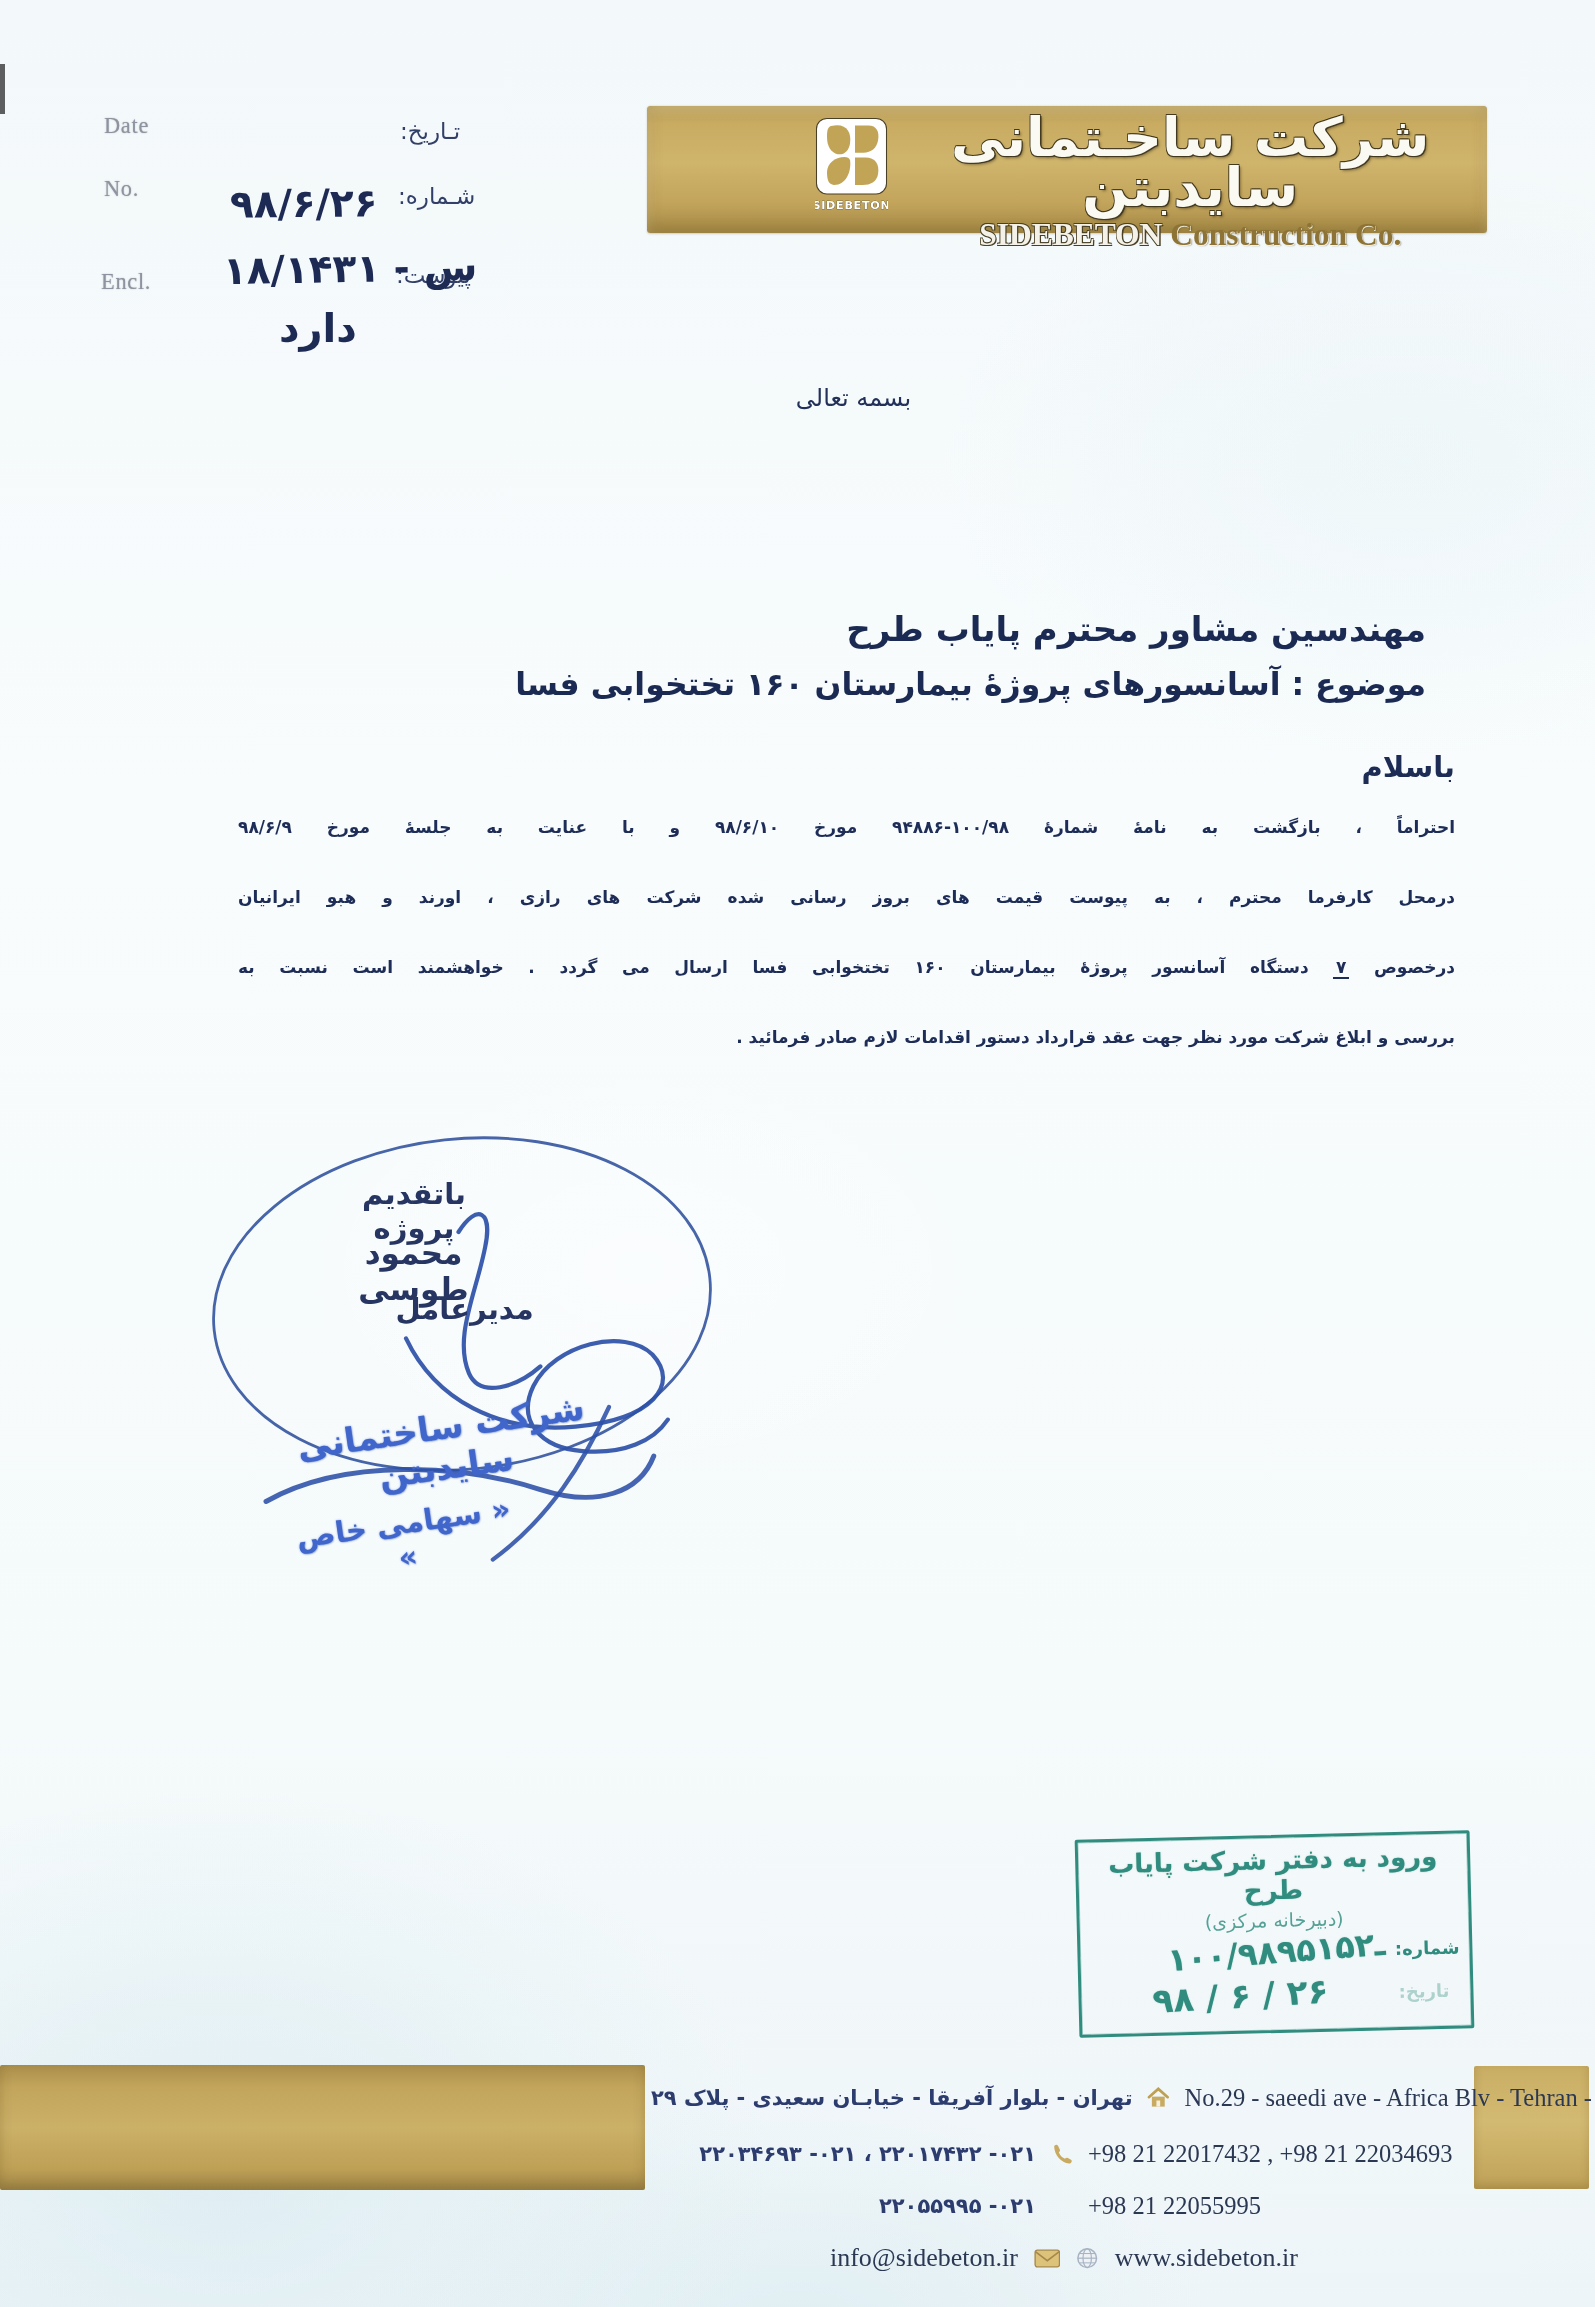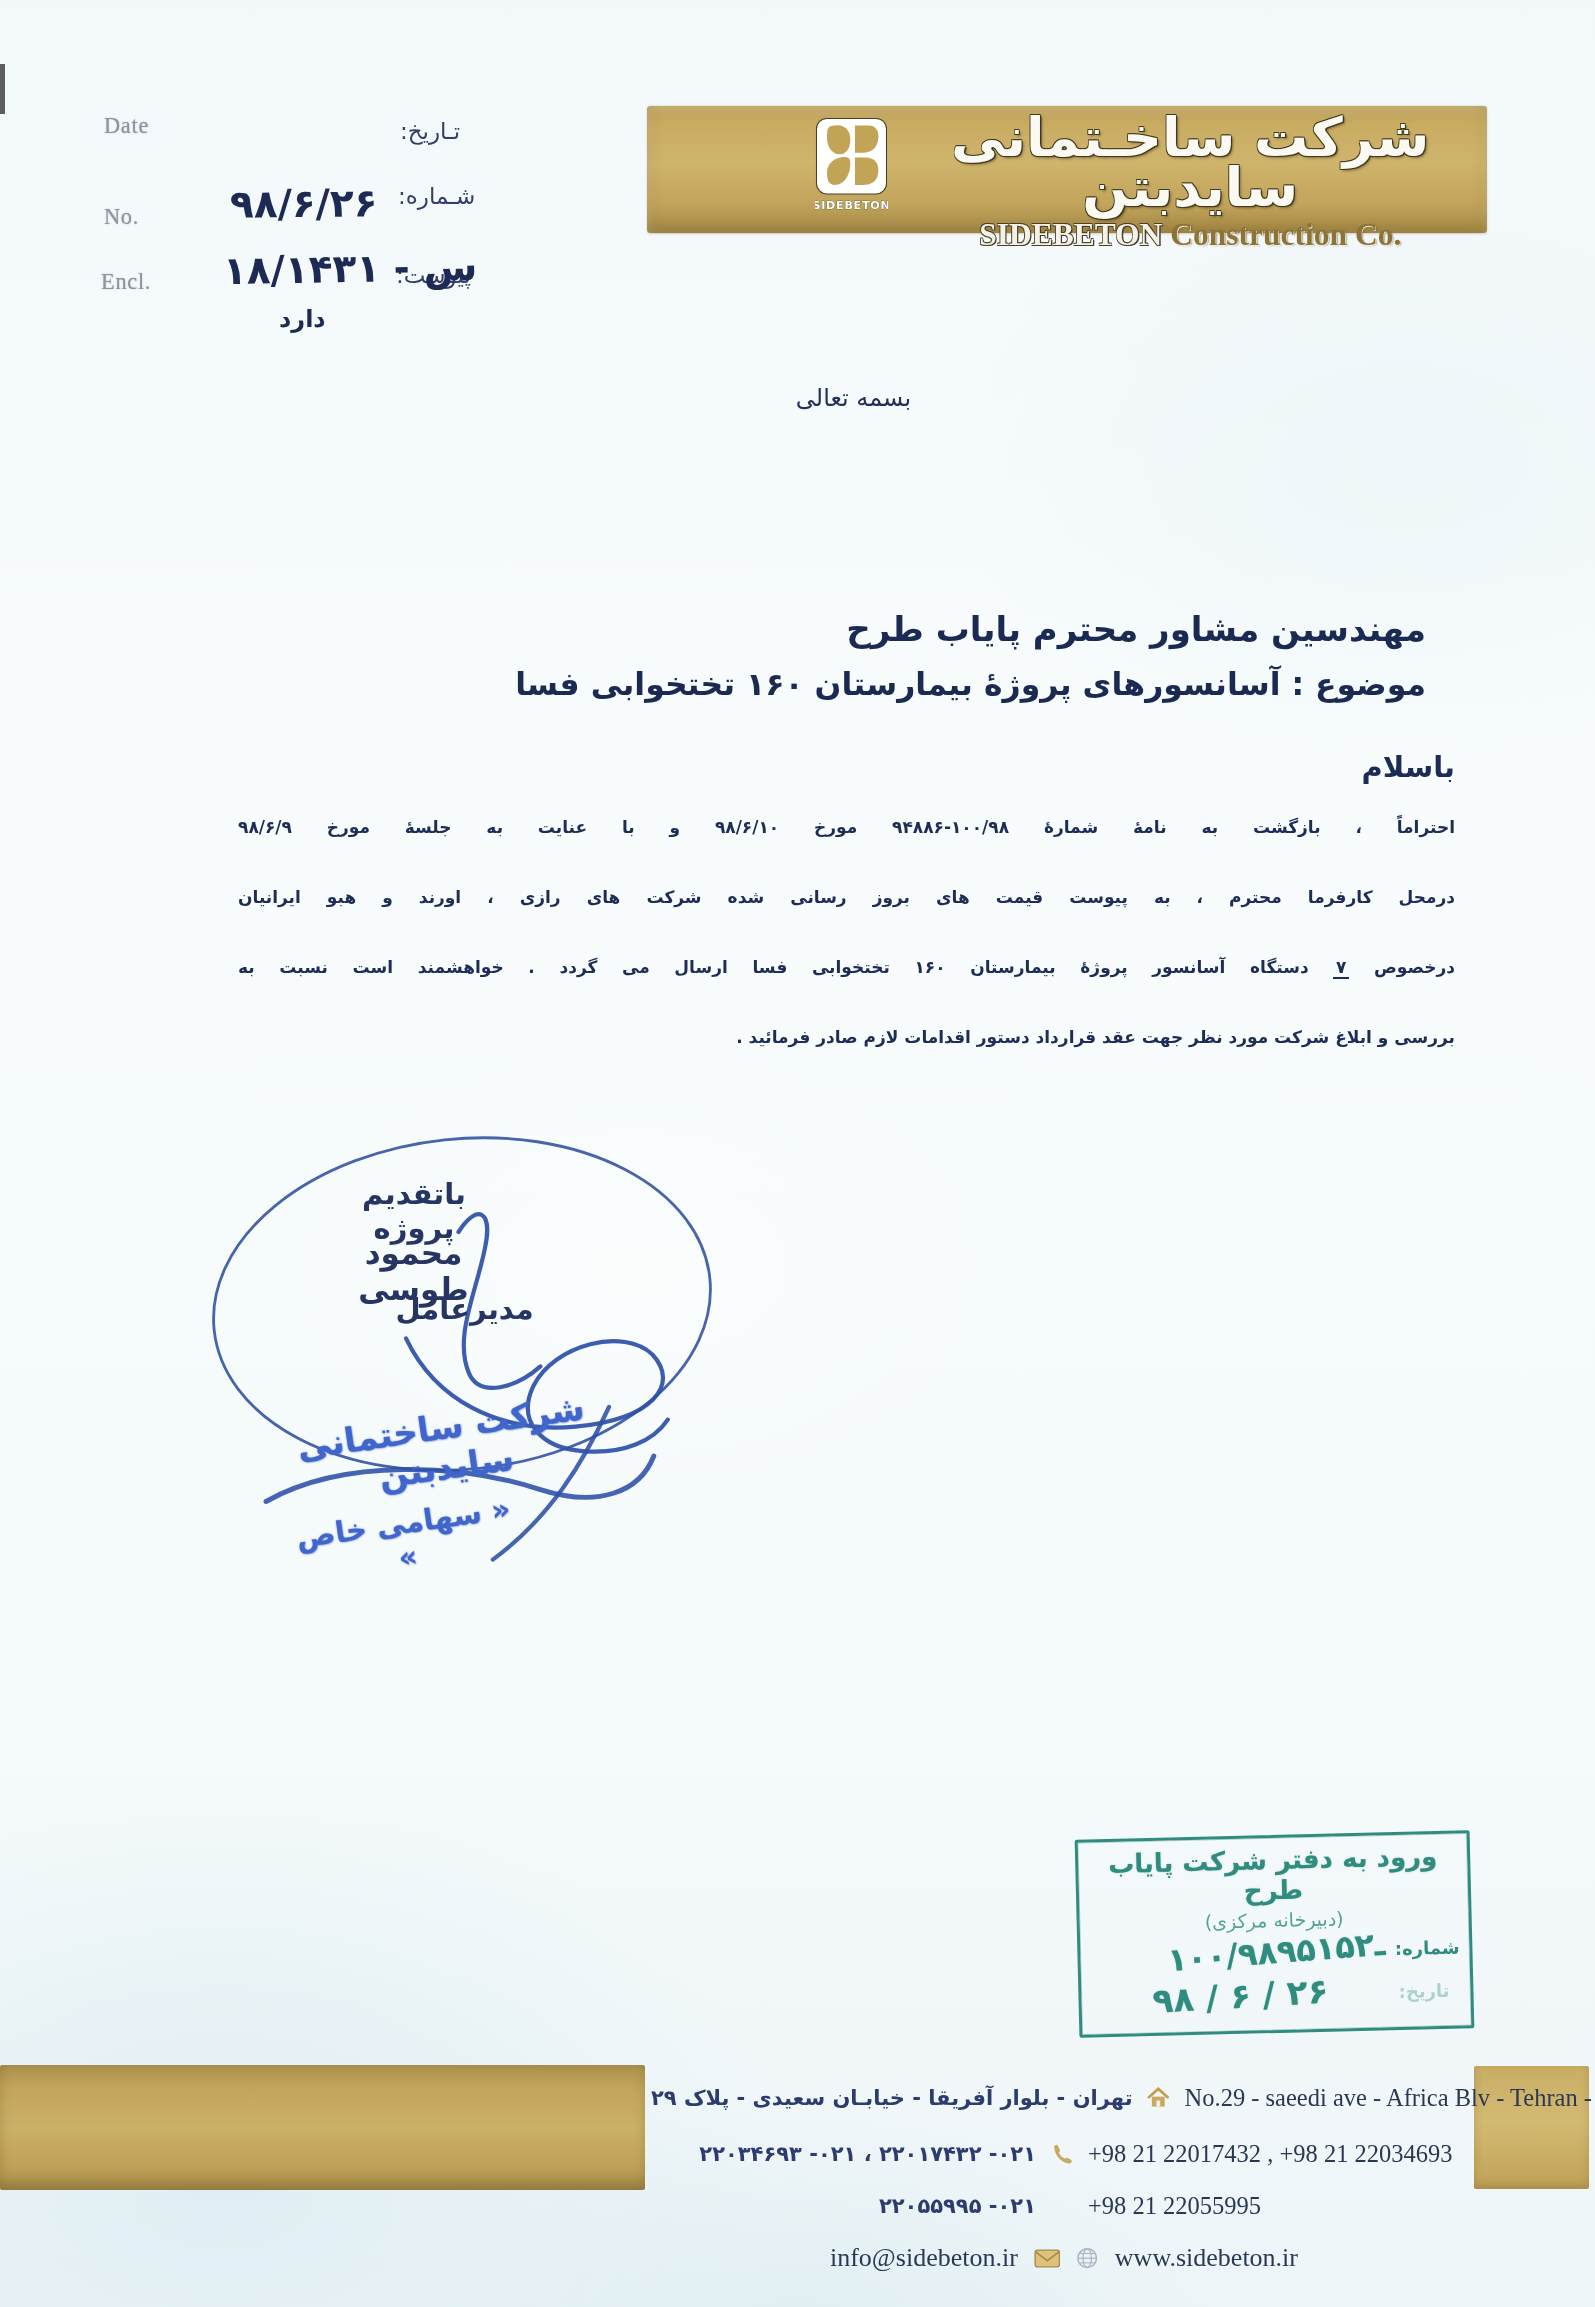--- a/index.html
+++ b/index.html
@@ -16,21 +16,21 @@
   .abs{position:absolute;}
   .edge-mark{left:0;top:64px;width:4.9px;height:50px;background:#1c1c1c;opacity:.7;}
 
   
   .meta-en{font-family:"Liberation Serif","DejaVu Serif",serif;font-size:22.4px;color:#8e949f;
     letter-spacing:0.7px;text-shadow:0 0 1.4px rgba(142,148,160,.7);}
   .meta-fa{font-size:23px;color:#323f68;direction:rtl;}
   .hand{font-weight:700;color:#1c2a54;white-space:nowrap;}
   .hand-date{left:230px;top:181px;font-size:39px;transform:rotate(-.5deg);}
   .hand-no{left:223px;top:246px;font-size:39px;transform:rotate(-1deg);}
-  .hand-encl{left:279px;top:305px;font-size:24px;direction:rtl;}
+  .hand-encl{left:279px;top:305px;font-size:40px;direction:rtl;}
 
   
   .banner{left:647px;top:106px;width:840px;height:127px;border-radius:3.5px;
     background:linear-gradient(180deg,#b1954e 0%,#c9ac62 14%,#cfb46c 45%,#c3a55c 75%,#a98e49 100%);
     box-shadow:inset 0 -7px 15.4px rgba(105,82,30,.30), inset 0 5.6px 11.2px rgba(255,244,205,.35), 0 0.7px 2.1px rgba(90,70,20,.25);}
   .logo{position:absolute;left:168px;top:11.2px;}
   .banner-text{position:absolute;left:259px;right:12.6px;top:7px;text-align:center;}
   .company-fa{font-size:54px;font-weight:700;color:#fbfaf2;direction:rtl;line-height:50px;
     text-shadow:1.4px 1.4px 0 #43391f,-0.7px -0.7px 0 #43391f,0.7px -0.7px 0 #43391f,-0.7px 0.7px 0 #43391f,2.1px 2.1px 2.8px rgba(40,32,10,.45);}
   .company-en{font-family:"Liberation Serif","DejaVu Serif",serif;font-size:31.5px;font-weight:700;margin-top:4.2px;white-space:nowrap;}
@@ -93,21 +93,21 @@
   .fmail{font-family:"Liberation Serif","DejaVu Serif",serif;font-size:26px;color:#2b3853;}
 </style>
 </head>
 <body>
 
 <div class="page">
 
   <div class="abs edge-mark"></div>
 
   <div class="abs meta-en" style="left:104px;top:113px;text-align:center;">Date</div>
-  <div class="abs meta-en" style="left:104px;top:204px;">No.</div>
+  <div class="abs meta-en" style="left:104px;top:176px;">No.</div>
   <div class="abs meta-en" style="left:101px;top:269px;">Encl.</div>
   <div class="abs meta-fa" style="left:400px;top:118px;">تـاریخ:</div>
   <div class="abs meta-fa" style="left:398px;top:183px;">شـماره:</div>
   <div class="abs meta-fa" style="left:396px;top:262px;">پیوست:</div>
 
   <div class="abs hand hand-date" dir="ltr">۹۸/۶/۲۶</div>
   <div class="abs hand hand-no" dir="ltr">۱۸/۱۴۳۱ - س</div>
   <div class="abs hand hand-encl">دارد</div>
 
   <div class="abs banner">

